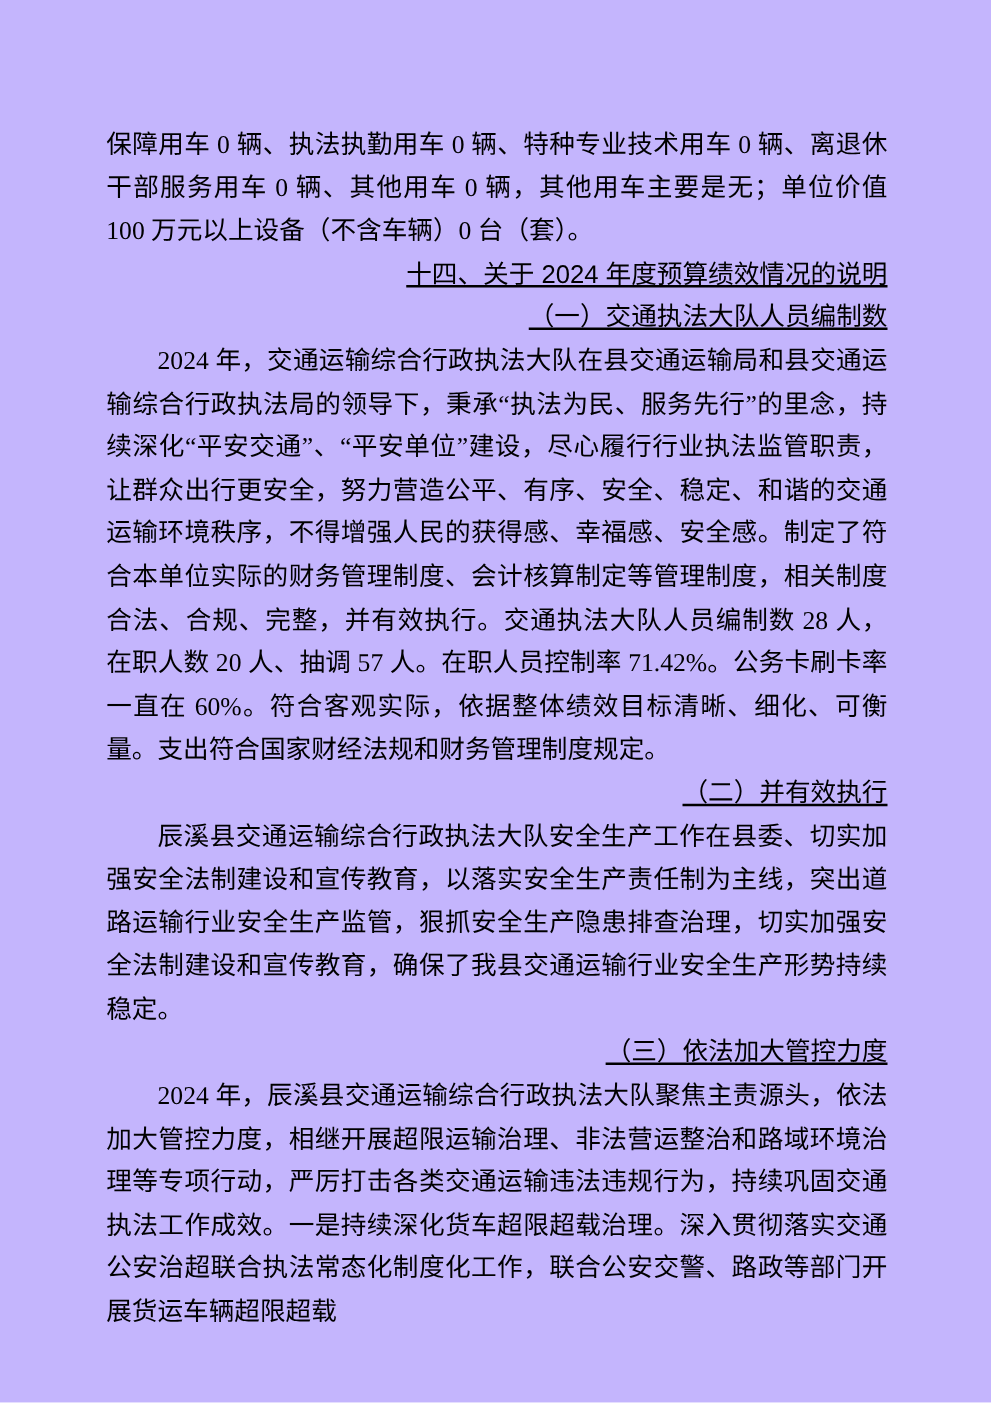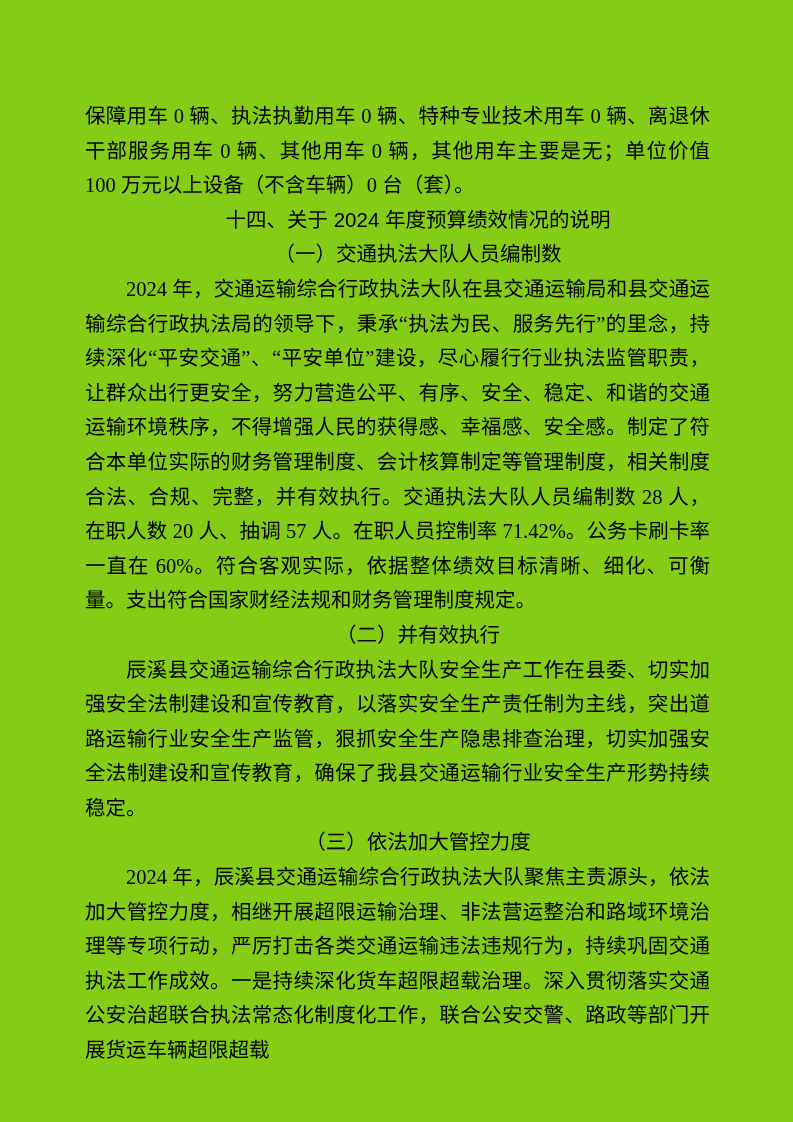--- a/index.html
+++ b/index.html
@@ -6,21 +6,21 @@
     margin: 0;
     padding: 0;
     background: #ffffff;
   }
   .page {
     position: relative;
     width: 793px;
     height: 1122px;
     box-sizing: border-box;
     padding: 99px 83px 0 85px;
-    background: #84cc16;
+    background: #c4b5fd;
     color: #000000;
     font-family: "Liberation Serif", "DejaVu Serif", serif;
     font-size: 20.5px;
     line-height: 34.6px;
     text-align: justify;
     overflow: hidden;
   }
   .page p, .page h2, .page h3 {
     margin: 0;
     padding: 0;
@@ -31,21 +31,22 @@
   .para {
     text-indent: 2em;
   }
   .para-continuation {
     text-indent: 0;
   }
   .heading-1, .heading-2 {
     font-family: "Liberation Sans", "DejaVu Sans", sans-serif;
     font-weight: 700;
     text-indent: 2em;
-    text-align: center;
+    text-align: right;
+    text-decoration: underline;
   }
 </style>
 </head>
 <body>
 
 <div class="page">
 
   <p class="para-continuation">保障用车 0 辆、执法执勤用车 0 辆、特种专业技术用车 0 辆、离退休干部服务用车 0 辆、其他用车 0 辆，其他用车主要是无；单位价值 100 万元以上设备（不含车辆）0 台（套）。</p>
 
   <h2 class="heading-1">十四、关于 2024 年度预算绩效情况的说明</h2>

